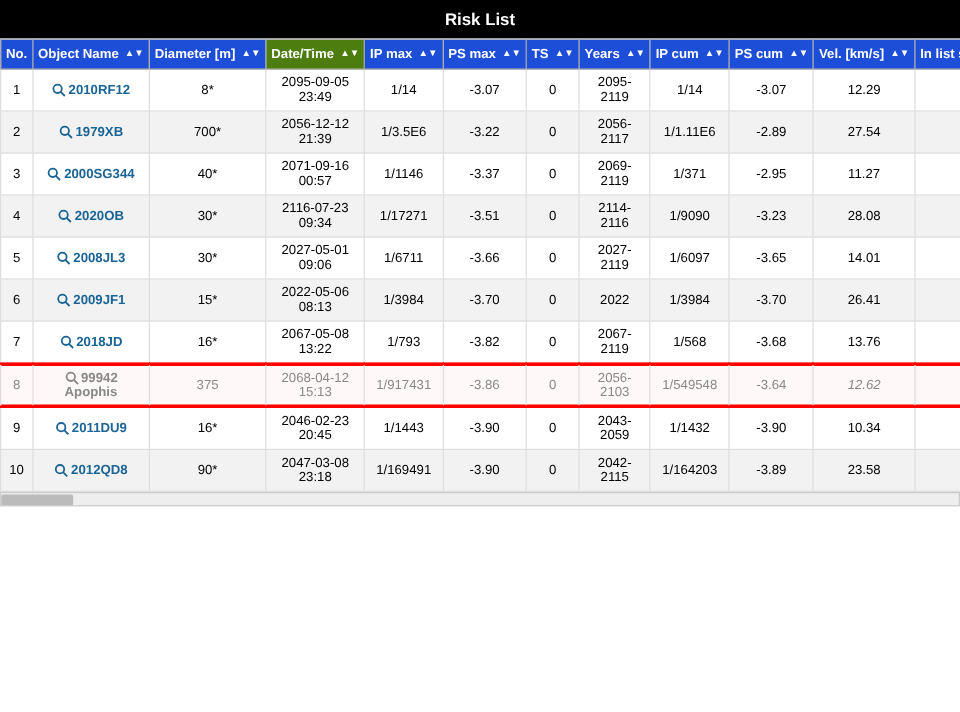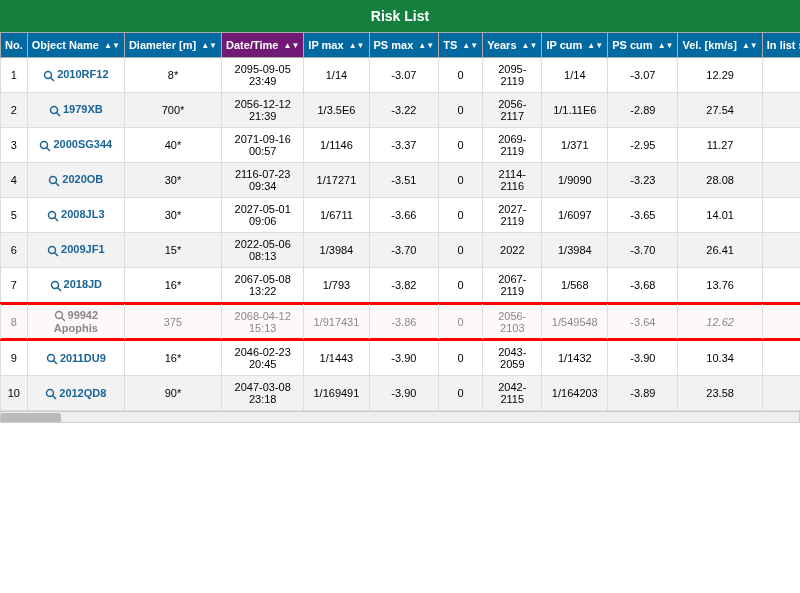--- a/index.html
+++ b/index.html
@@ -4,46 +4,46 @@
   <style>
     * { box-sizing: border-box; margin: 0; padding: 0; }
     body { font-family: Arial, sans-serif; font-size: 12px; background: #fff; }
 
     .page-wrapper {
       width: 800px;
       overflow-x: auto;
     }
 
     .title-bar {
-      background: #15803d;
+      background: #000000;
       color: #fff;
       text-align: center;
       padding: 8px;
       font-size: 14px;
       font-weight: bold;
     }
 
     table {
       width: 100%;
       border-collapse: collapse;
       font-size: 11px;
     }
 
     thead tr:first-child th {
-      background: #0369a1;
+      background: #1d4ed8;
       color: #fff;
       text-align: center;
       padding: 6px 4px;
       border: 1px solid #aaa;
       white-space: nowrap;
       vertical-align: middle;
     }
 
     thead tr:first-child th.active-sort {
-      background: #701a75;
+      background: #4d7c0f;
       margin-left: 20px;
     }
 
     th .sort-arrows {
       display: inline-block;
       font-size: 8px;
       line-height: 1;
       margin-left: 2px;
       vertical-align: middle;
     }

